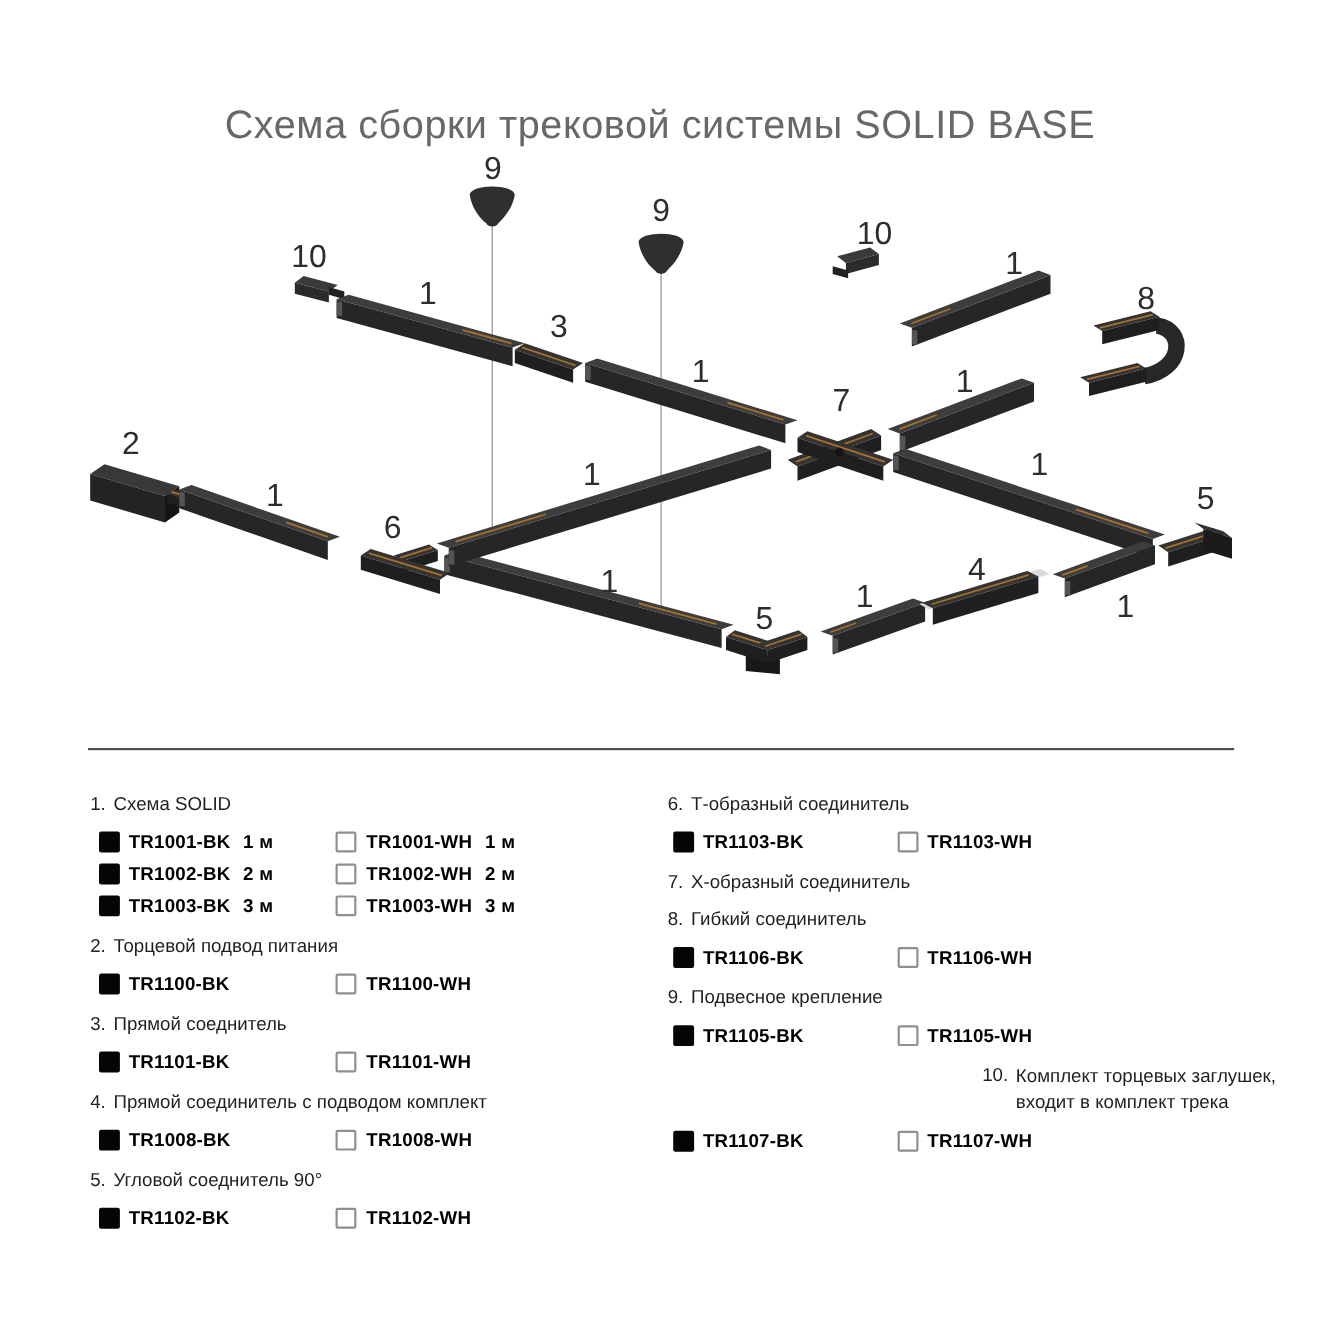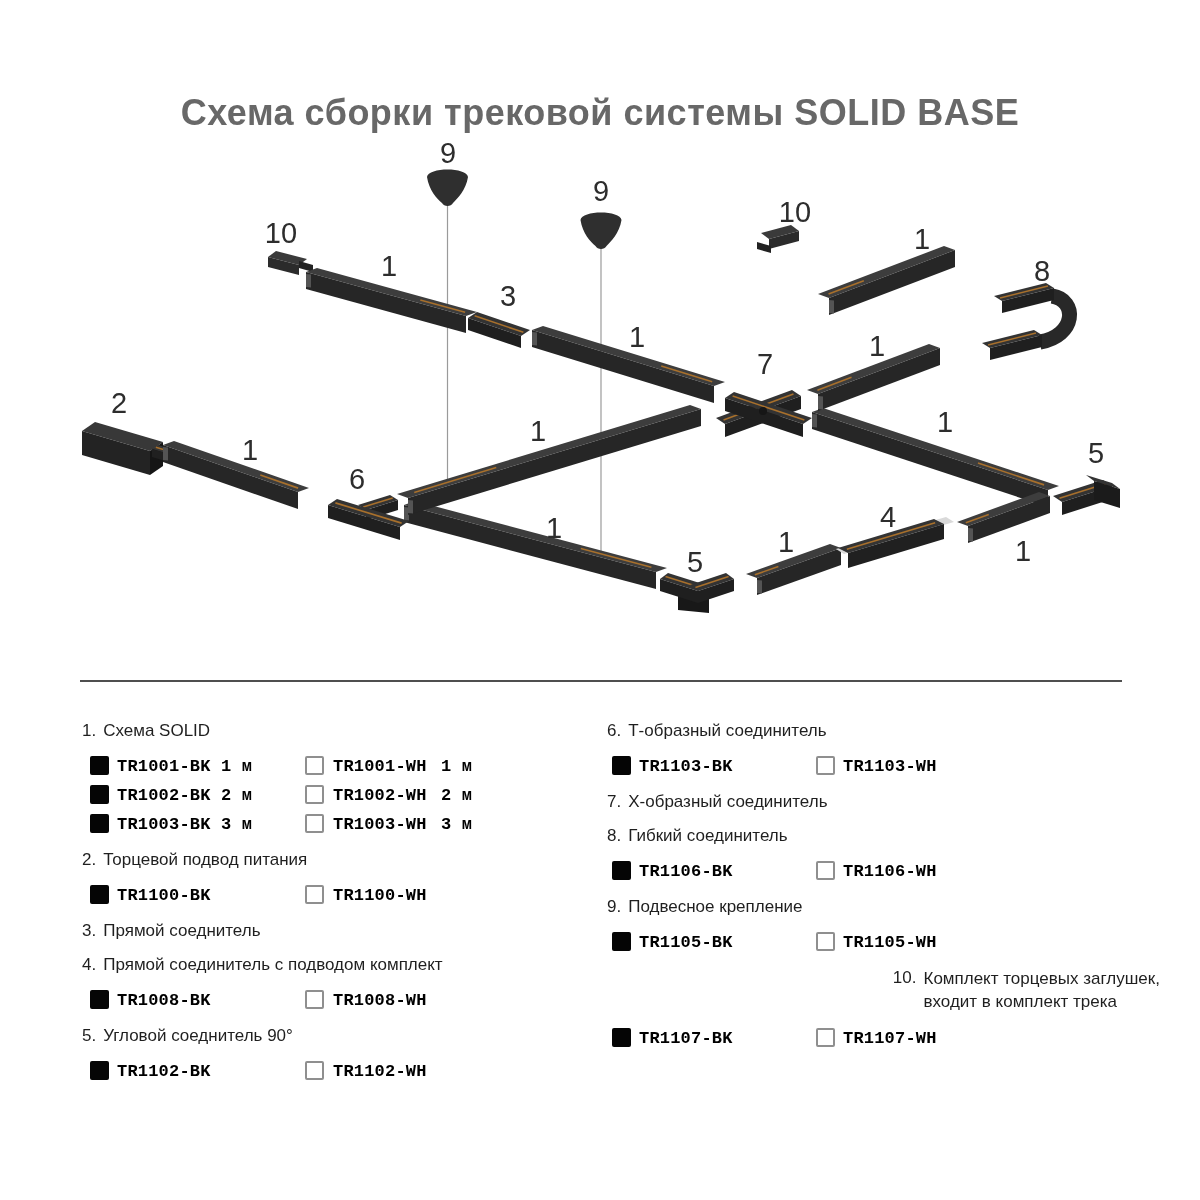--- a/index.html
+++ b/index.html
@@ -2,36 +2,36 @@
 <html><head>
 <meta charset="utf-8">
 <style>
   html,body{margin:0;padding:0;}
   body{
     width:1200px;height:1200px;position:relative;overflow:hidden;
     background:#ffffff;font-family:"Liberation Sans",sans-serif;
   }
   .page-title{
     position:absolute;top:68px;left:0;width:1200px;text-align:center;
-    font-size:36px;font-weight:700;color:#686868;letter-spacing:.5px;white-space:nowrap;
+    font-size:36px;font-weight:400;color:#686868;letter-spacing:.5px;white-space:nowrap;
   }
   #diagram-svg{position:absolute;left:0;top:0;width:1200px;height:680px;}
   .callout{font-family:"Liberation Sans",sans-serif;font-size:29px;fill:#2d2d2d;}
   .divider{position:absolute;top:680px;left:80px;width:1042px;height:2px;background:#4f4f4f;}
   .legend-column{position:absolute;}
   .col-left{left:82px;top:714px;width:490px;}
   .col-right{left:600px;top:714px;width:560px;}
   .legend-item{margin-top:13px;}
   .legend-item:first-child{margin-top:6px;}
   .legend-header{display:flex;font-size:17px;color:#1f1f1f;line-height:21px;white-space:nowrap;}
   .col-right .legend-header{padding-left:7px;}
   .col-right .legend-item.twoline .legend-header{padding-left:0;justify-content:flex-end;}
   .legend-header .num{margin-right:7px;}
   .legend-header .titles div{line-height:23px;}
-  .legend-row{position:relative;height:24px;margin-top:13px;font-family:Liberation Mono, monospace;}
+  .legend-row{position:relative;height:24px;margin-top:13px;}
   .legend-item.multi .legend-row + .legend-row{margin-top:5px;}
   .cb{width:19px;height:19px;position:absolute;top:2px;border-radius:2px;}
   .cb.black{background:#050505;}
   .cb.white{background:#fff;border:2px solid #8f8f8f;box-sizing:border-box;}
   .code,.note{position:absolute;top:50%;transform:translateY(-50%);
     font-weight:700;font-size:17px;color:#000;letter-spacing:.2px;white-space:nowrap;}
   .col-left .cb.bk{left:8px;}   .col-left .code.bk{left:35px;}  .col-left .note.bk{left:139px;}
   .col-left .cb.wh{left:223px;} .col-left .code.wh{left:251px;} .col-left .note.wh{left:359px;}
   .col-right .cb.bk{left:12px;} .col-right .code.bk{left:39px;}
   .col-right .cb.wh{left:216px;}.col-right .code.wh{left:243px;}
@@ -206,20 +206,26 @@
           <span class="code bk">TR1100-BK</span>
           <span class="cb white wh"></span>
           <span class="code wh">TR1100-WH</span>
         </div>
       </div>
       <div class="legend-item">
         <div class="legend-header">
           <span class="num">3.</span>
           <span class="title">Прямой соеднитель</span>
         </div>
+        <div class="legend-row">
+          <span class="cb black bk"></span>
+          <span class="code bk">TR1101-BK</span>
+          <span class="cb white wh"></span>
+          <span class="code wh">TR1101-WH</span>
+        </div>
       </div>
       <div class="legend-item">
         <div class="legend-header">
           <span class="num">4.</span>
           <span class="title">Прямой соединитель с подводом комплект</span>
         </div>
         <div class="legend-row">
           <span class="cb black bk"></span>
           <span class="code bk">TR1008-BK</span>
           <span class="cb white wh"></span>

